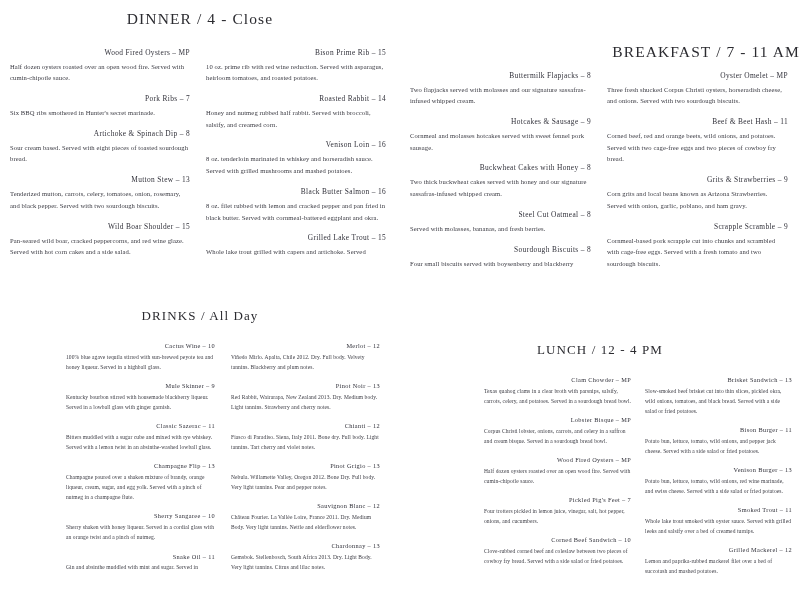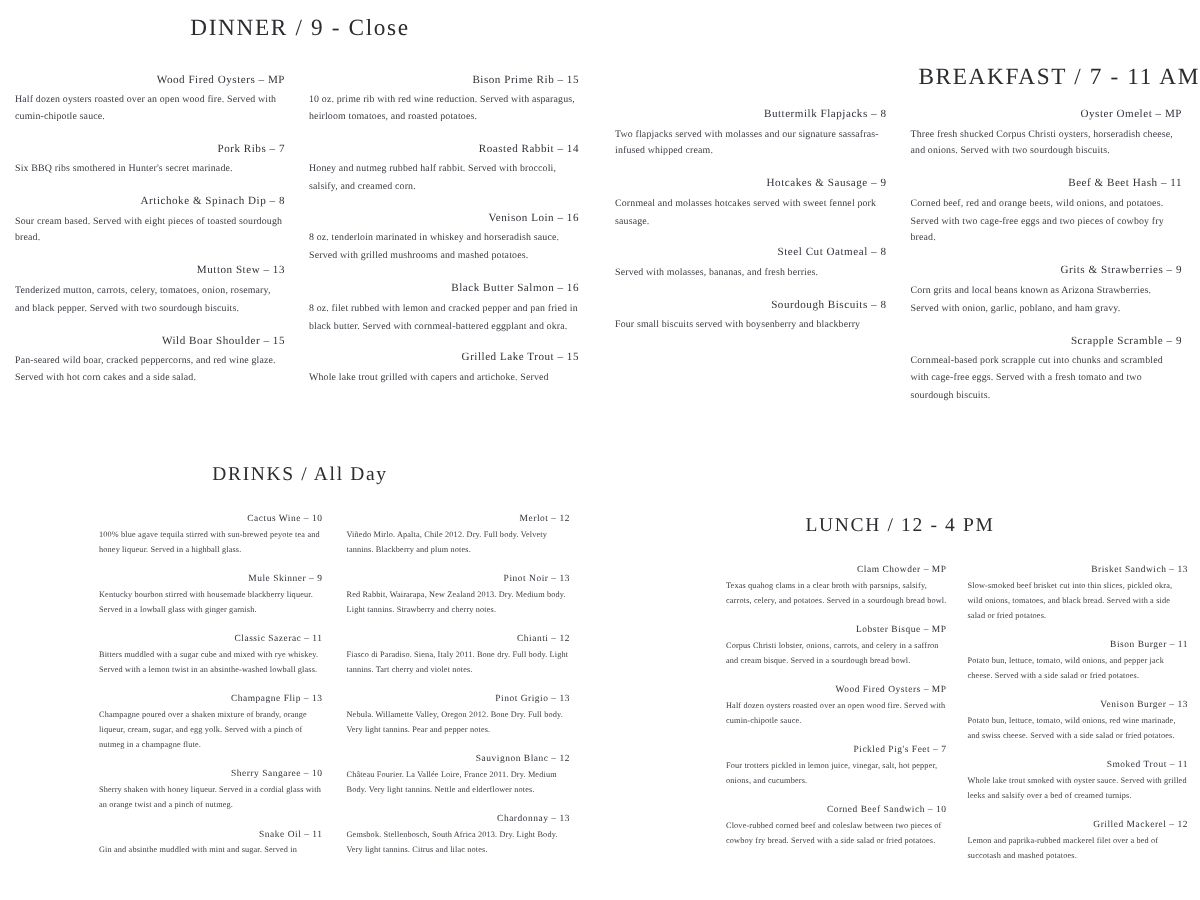--- a/index.html
+++ b/index.html
@@ -103,21 +103,21 @@
   .panel-lunch .section-title {
     font-size: 13px;
   }
 </style>
 </head>
 <body>
 
 <div class="menu-grid">
 
   <div class="panel panel-dinner">
-    <h2 class="section-title">DINNER / 9 - Close</h2>
+    <h2 class="section-title">DINNER / 4 - Close</h2>
     <div class="cols">
       <div class="col">
         <div class="item">
           <p class="item-name">Wood Fired Oysters – MP</p>
           <p class="item-desc">Half dozen oysters roasted over an open wood fire. Served with cumin-chipotle sauce.</p>
         </div>
         <div class="item">
           <p class="item-name">Pork Ribs – 7</p>
           <p class="item-desc">Six BBQ ribs smothered in Hunter's secret marinade.</p>
         </div>
@@ -165,20 +165,24 @@
       <div class="col">
         <div class="item">
           <p class="item-name">Buttermilk Flapjacks – 8</p>
           <p class="item-desc">Two flapjacks served with molasses and our signature sassafras-infused whipped cream.</p>
         </div>
         <div class="item">
           <p class="item-name">Hotcakes &amp; Sausage – 9</p>
           <p class="item-desc">Cornmeal and molasses hotcakes served with sweet fennel pork sausage.</p>
         </div>
         <div class="item">
+          <p class="item-name">Buckwheat Cakes with Honey – 8</p>
+          <p class="item-desc">Two thick buckwheat cakes served with honey and our signature sassafras-infused whipped cream.</p>
+        </div>
+        <div class="item">
           <p class="item-name">Steel Cut Oatmeal – 8</p>
           <p class="item-desc">Served with molasses, bananas, and fresh berries.</p>
         </div>
         <div class="item">
           <p class="item-name">Sourdough Biscuits – 8</p>
           <p class="item-desc">Four small biscuits served with boysenberry and blackberry</p>
         </div>
       </div>
       <div class="col">
         <div class="item">

